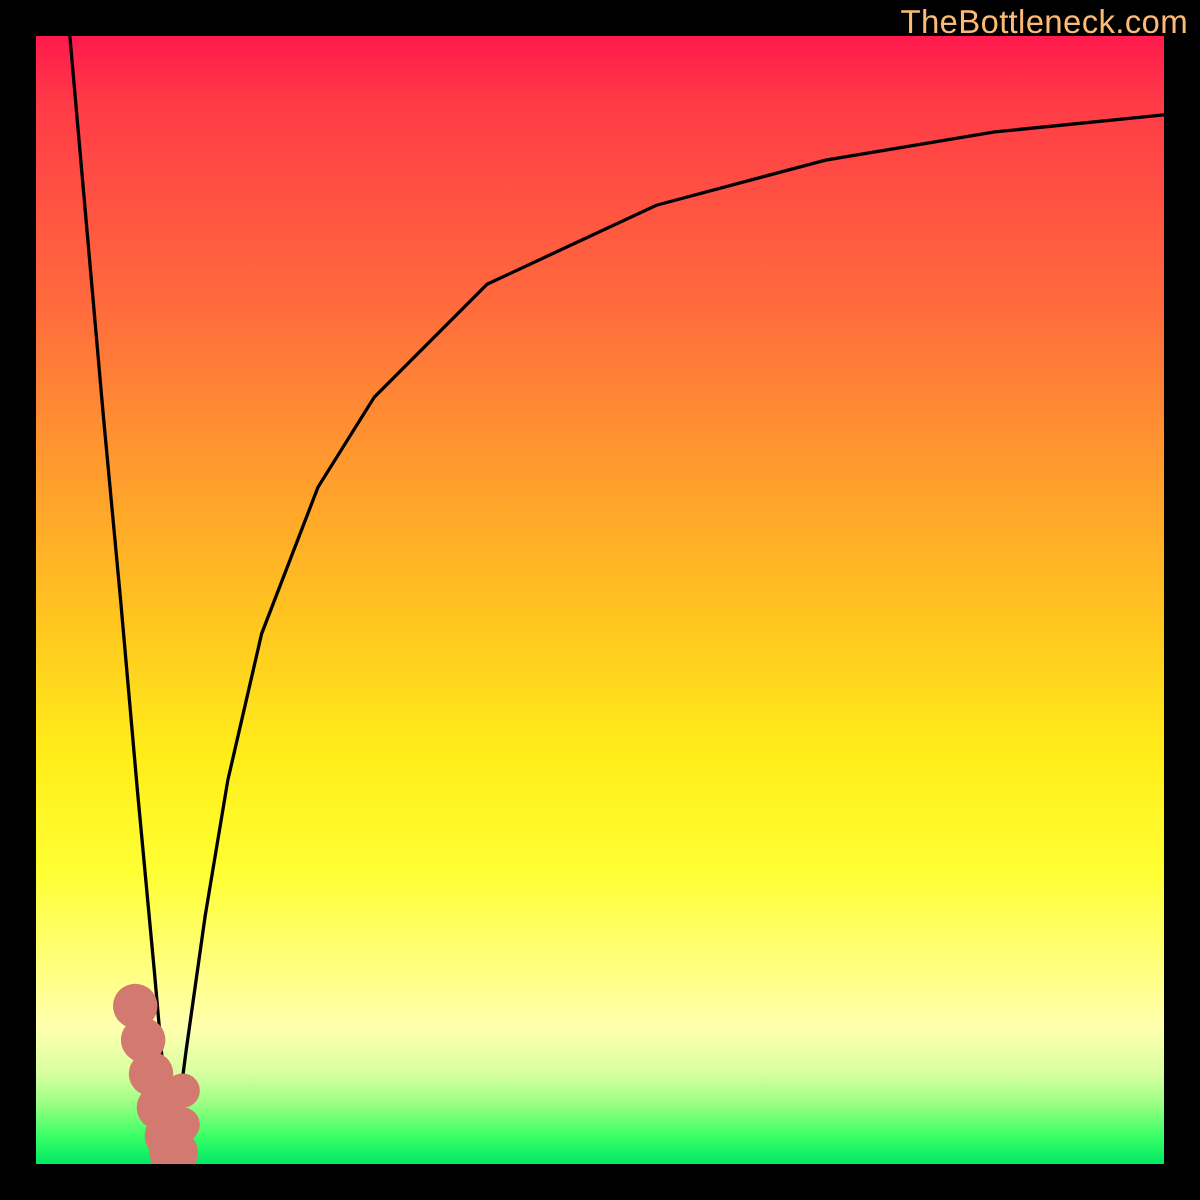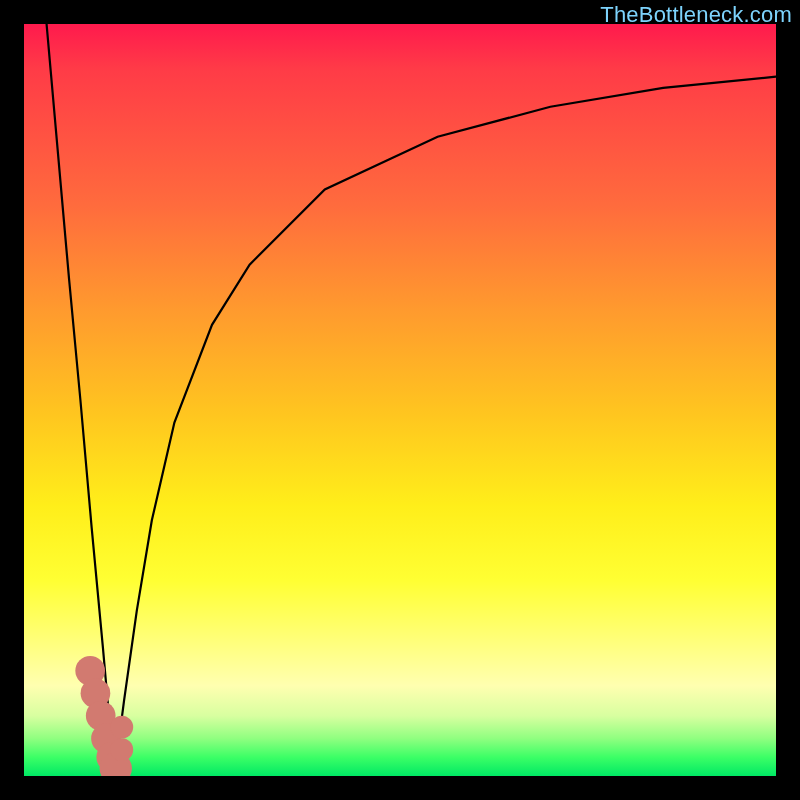--- a/index.html
+++ b/index.html
@@ -41,21 +41,21 @@
       #d8ffa0 92%,
       #90ff80 95%,
       #3cff66 97.5%,
       #00e864 100%
     );
   }
   .watermark {
     position: absolute;
     top: 2px;
     right: 8px;
-    color: #7dd3fc;
+    color: #fdba74;
     font-size: 22px;
     font-weight: 400;
     letter-spacing: 0.2px;
     z-index: 30;
   }
   svg.curves {
     position: absolute;
     left: 0; top: 0;
     width: 100%; height: 100%;
     z-index: 20;

